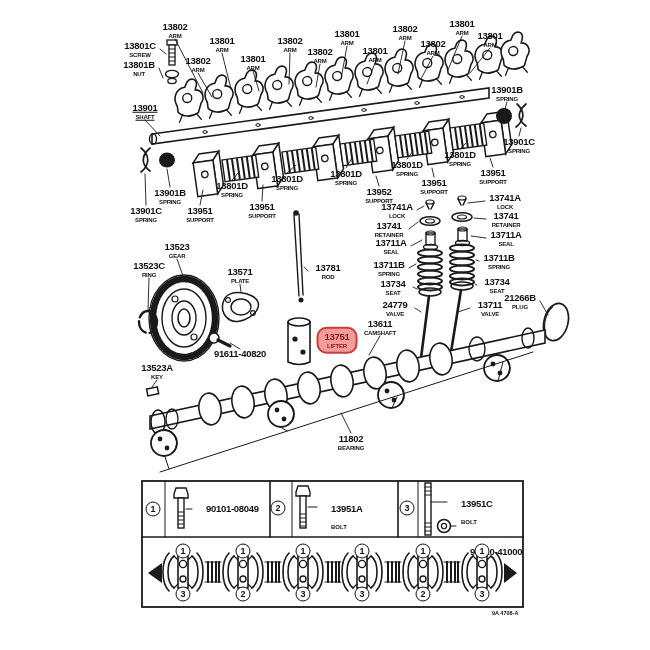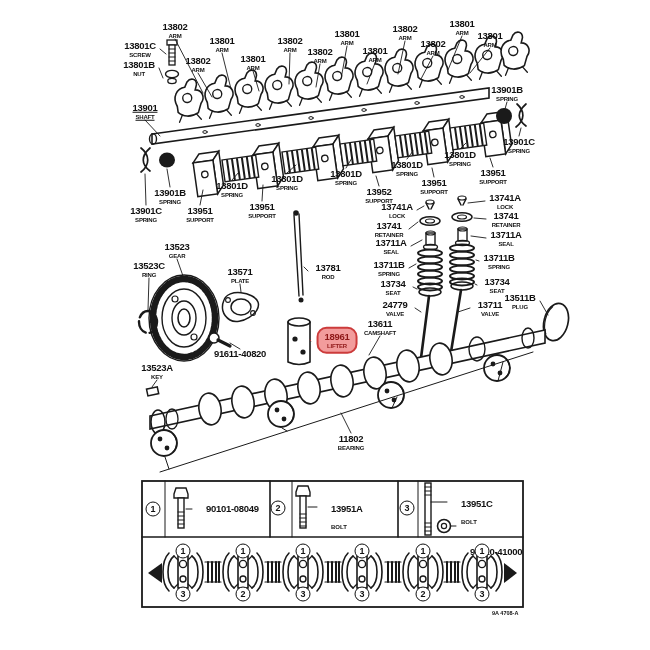--- a/index.html
+++ b/index.html
@@ -492,21 +492,21 @@
       </div>
       <div class="plabel" style="left: 497px; top: 285px;">
         <span class="pnum">13734</span>
         <span class="pname">SEAT</span>
       </div>
       <div class="plabel" style="left: 490px; top: 308px;">
         <span class="pnum">13711</span>
         <span class="pname">VALVE</span>
       </div>
       <div class="plabel" style="left: 520px; top: 301px;">
-        <span class="pnum">13511B</span>
+        <span class="pnum">21266B</span>
         <span class="pname">PLUG</span>
       </div>
       <div class="plabel" style="left: 177px; top: 250px;">
         <span class="pnum">13523</span>
         <span class="pname">GEAR</span>
       </div>
       <div class="plabel" style="left: 149px; top: 269px;">
         <span class="pnum">13523C</span>
         <span class="pname">RING</span>
       </div>
@@ -527,21 +527,21 @@
       </div>
       <div class="plabel" style="left: 380px; top: 327px;">
         <span class="pnum">13611</span>
         <span class="pname">CAMSHAFT</span>
       </div>
       <div class="plabel" style="left: 351px; top: 442px;">
         <span class="pnum">11802</span>
         <span class="pname">BEARING</span>
       </div>
       <div class="plabel hl" style="left: 337px; top: 340px; background: rgb(242, 156, 156); border-color: rgb(204, 59, 59); color: rgb(143, 24, 24);">
-        <span class="pnum">18961</span>
+        <span class="pnum">13751</span>
         <span class="pname">LIFTER</span>
       </div>
       <div class="cnum" style="left: 183px; top: 551px;">1</div>
       <div class="cnum" style="left: 183px; top: 594px;">3</div>
       <div class="cnum" style="left: 243px; top: 551px;">1</div>
       <div class="cnum" style="left: 243px; top: 594px;">2</div>
       <div class="cnum" style="left: 303px; top: 551px;">1</div>
       <div class="cnum" style="left: 303px; top: 594px;">3</div>
       <div class="cnum" style="left: 362px; top: 551px;">1</div>
       <div class="cnum" style="left: 362px; top: 594px;">3</div>

